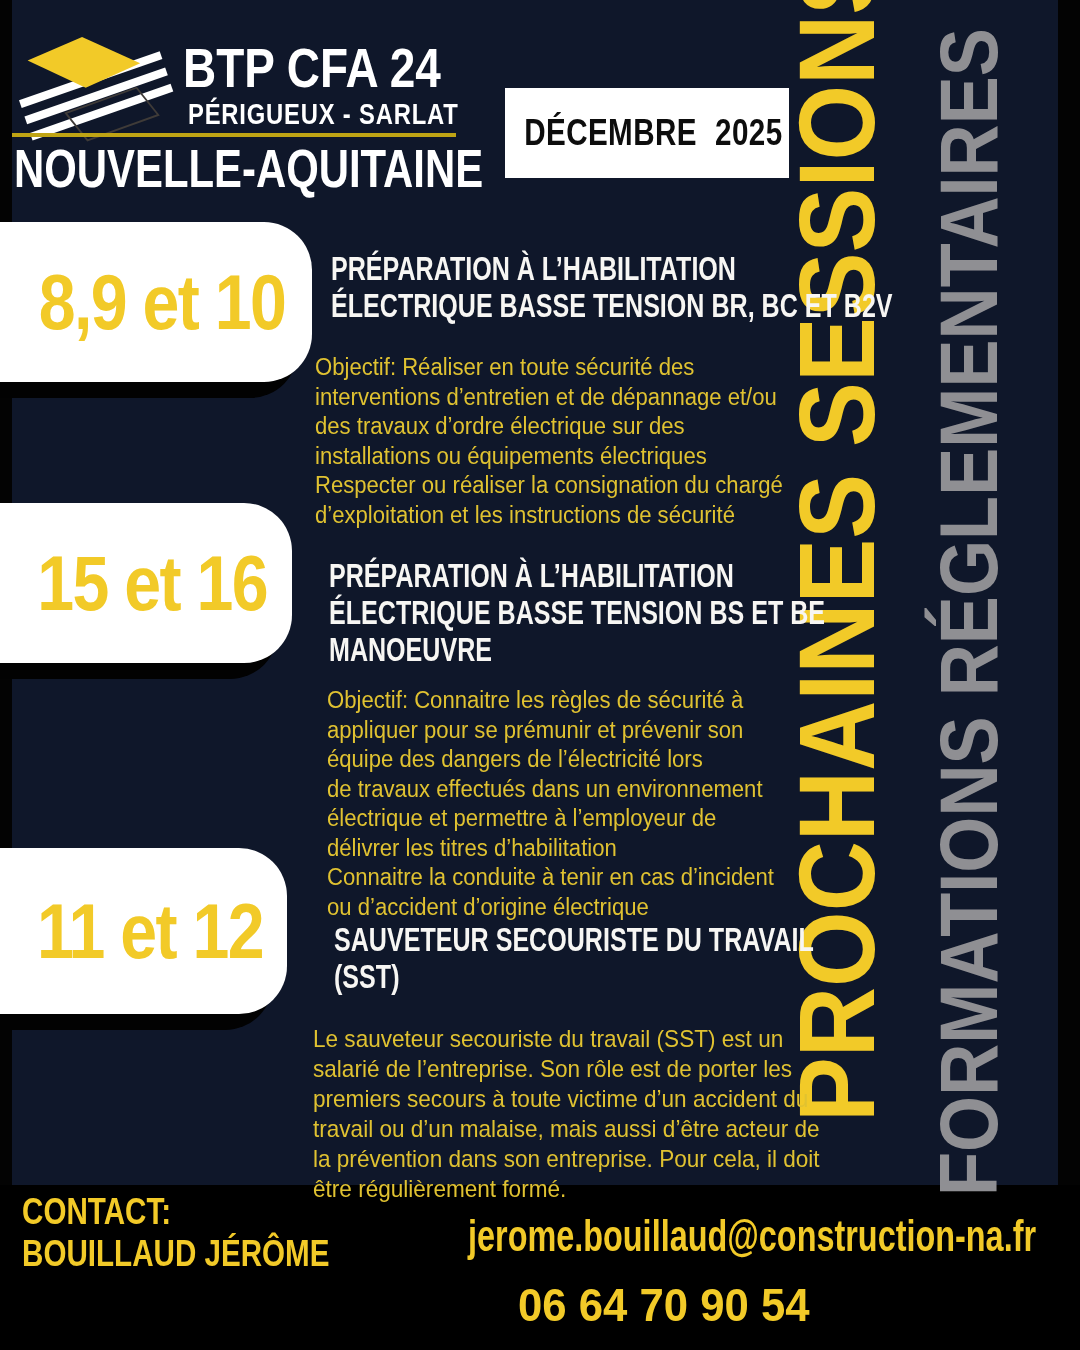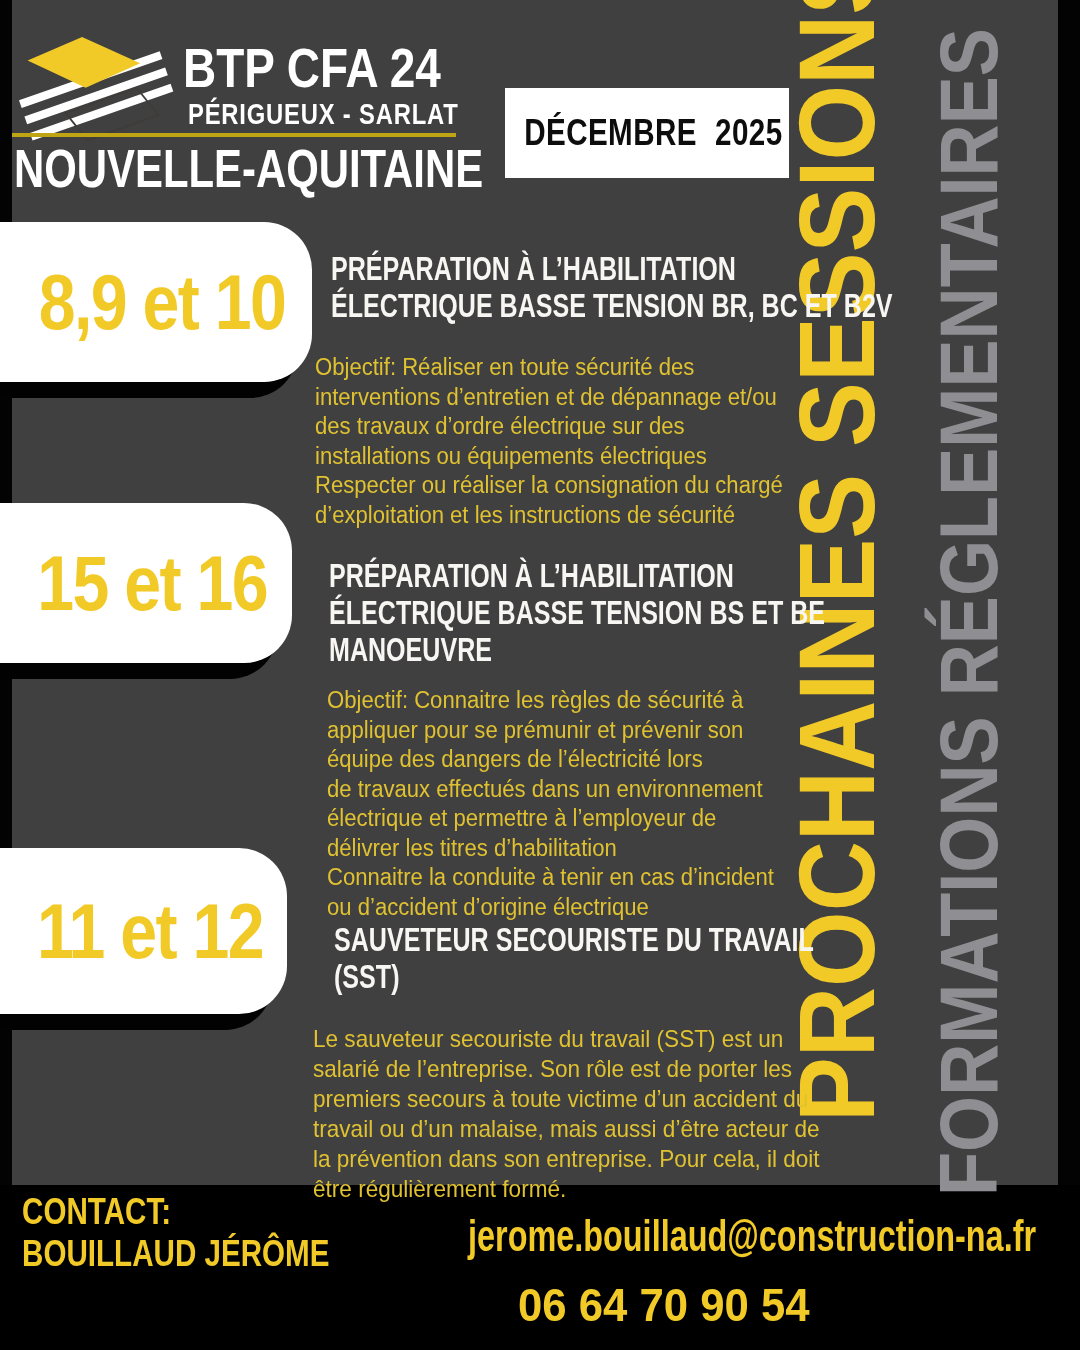--- a/index.html
+++ b/index.html
@@ -1,20 +1,20 @@
 <!DOCTYPE html>
 <html><head>
 <meta charset="utf-8">
 <style>
   html,body{margin:0;padding:0;background:#000;}
   #poster{
     position:relative;
     width:1080px;height:1350px;
     overflow:hidden;
-    background:#404040;
+    background:#0f172a;
     font-family:"Liberation Sans",sans-serif;
   }
   
   .strip{position:absolute;top:0;height:1350px;background:#030303;}
   #strip-left{left:0;width:12px;}
   #strip-right{right:0;width:22px;}
   #footer-band{position:absolute;left:0;top:1185px;width:1080px;height:165px;background:#000;}
 
   
   #logo-svg{position:absolute;left:10px;top:26px;width:175px;height:118px;}

